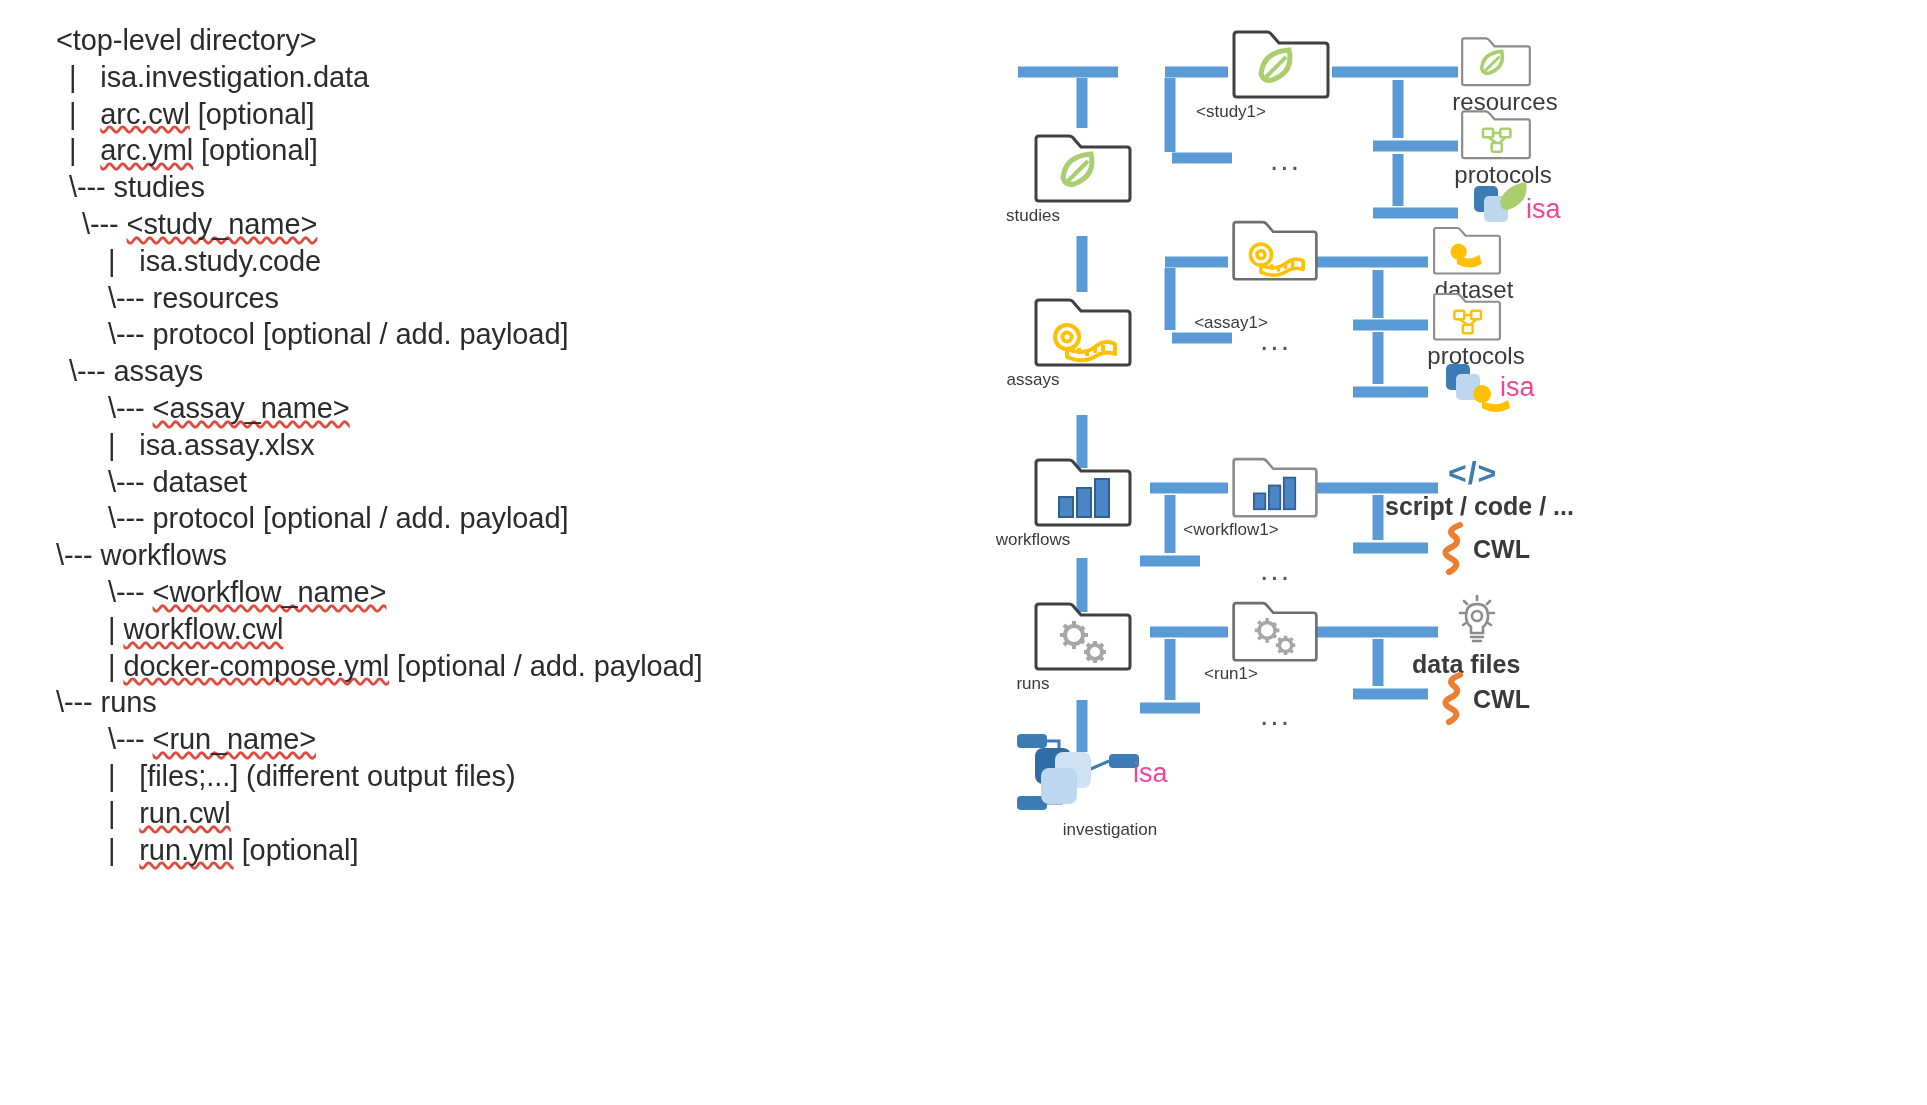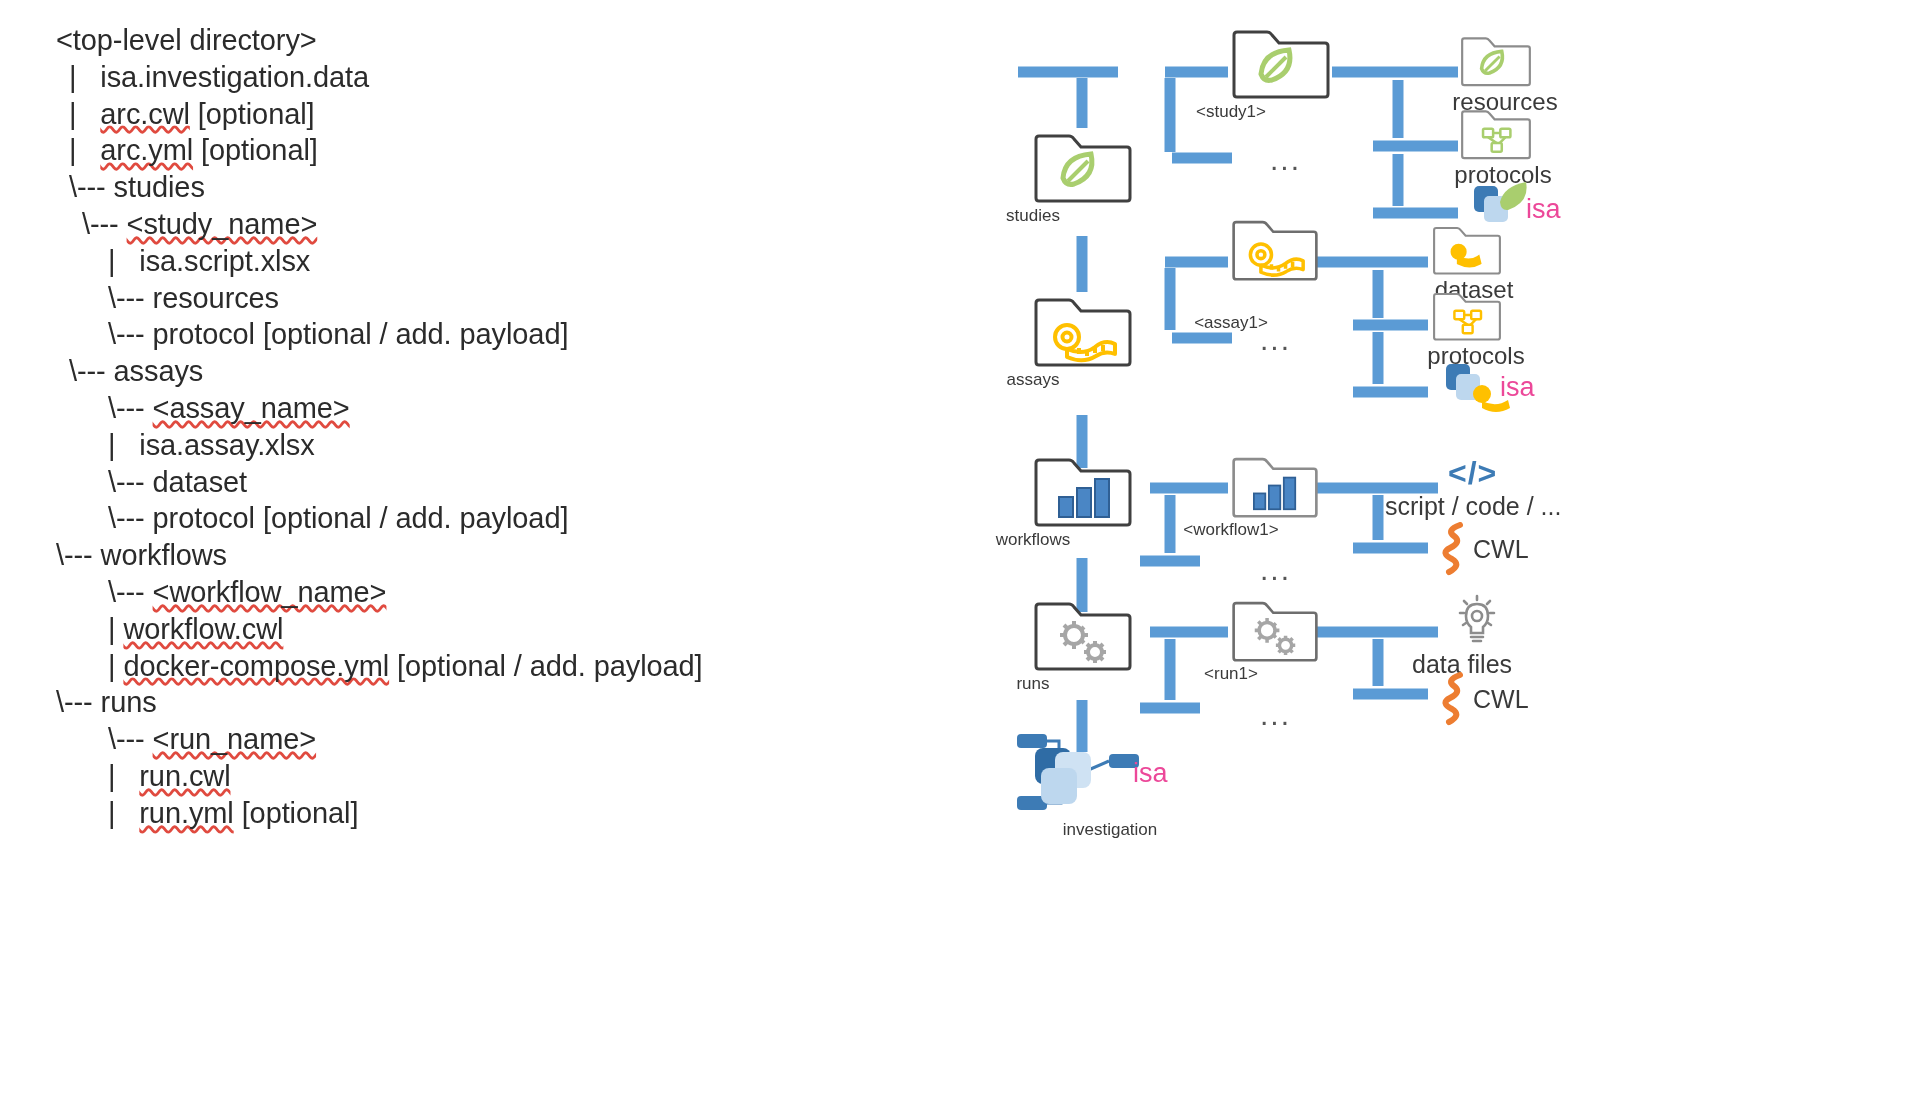--- a/index.html
+++ b/index.html
@@ -15,49 +15,50 @@
 
   
   #diagram{position:absolute;left:960px;top:0;width:967px;height:1105px;}
   #diagram svg{position:absolute;left:0;top:0;}
 
   .node{position:absolute;}
   .flabel{position:absolute;left:50%;transform:translateX(-50%);white-space:nowrap;
           font-size:17px;color:#3a3a3a;font-family:"Liberation Sans","DejaVu Sans",sans-serif;}
   .flabel.sm{font-size:24px;}
   .dots{position:absolute;font-size:30px;color:#555;letter-spacing:2px;line-height:1;}
-  .txtlbl{position:absolute;white-space:nowrap;font-size:25px;color:#3a3a3a;}
+  .txtlbl{position:absolute;white-space:nowrap;font-size:25px;color:#3a3a3a;font-weight:bold;}
   .isaword{position:absolute;font-size:27px;color:#ec4899;}
   .codeicon{position:absolute;font-size:32px;font-weight:bold;color:#3d7bb5;
             font-family:"Liberation Sans","DejaVu Sans",sans-serif;letter-spacing:1px;}
 </style>
 </head>
 <body>
 
 <div id="tree">
     <div class="tline"><span class="sp" style="width: 0px;"></span><span>&lt;top-level directory&gt;</span></div>
     <div class="tline"><span class="sp" style="width: 13px;"></span><span>|   </span><span>isa.investigation.data</span></div>
     <div class="tline"><span class="sp" style="width: 13px;"></span><span>|   </span><span class="sq">arc.cwl</span><span> [optional]</span></div>
     <div class="tline"><span class="sp" style="width: 13px;"></span><span>|   </span><span class="sq">arc.yml</span><span> [optional]</span></div>
     <div class="tline"><span class="sp" style="width: 13px;"></span><span>\--- </span><span>studies</span></div>
     <div class="tline"><span class="sp" style="width: 26px;"></span><span>\--- </span><span class="sq">&lt;study_name&gt;</span></div>
-    <div class="tline"><span class="sp" style="width: 52px;"></span><span>|   </span><span>isa.script.xlsx</span></div>
+    <div class="tline"><span class="sp" style="width: 52px;"></span><span>|   </span><span>isa.study.code</span></div>
     <div class="tline"><span class="sp" style="width: 52px;"></span><span>\--- </span><span>resources</span></div>
     <div class="tline"><span class="sp" style="width: 52px;"></span><span>\--- </span><span>protocol [optional / add. payload]</span></div>
     <div class="tline"><span class="sp" style="width: 13px;"></span><span>\--- </span><span>assays</span></div>
     <div class="tline"><span class="sp" style="width: 52px;"></span><span>\--- </span><span class="sq">&lt;assay_name&gt;</span></div>
     <div class="tline"><span class="sp" style="width: 52px;"></span><span>|   </span><span>isa.assay.xlsx</span></div>
     <div class="tline"><span class="sp" style="width: 52px;"></span><span>\--- </span><span>dataset</span></div>
     <div class="tline"><span class="sp" style="width: 52px;"></span><span>\--- </span><span>protocol [optional / add. payload]</span></div>
     <div class="tline"><span class="sp" style="width: 0px;"></span><span>\--- </span><span>workflows</span></div>
     <div class="tline"><span class="sp" style="width: 52px;"></span><span>\--- </span><span class="sq">&lt;workflow_name&gt;</span></div>
     <div class="tline"><span class="sp" style="width: 52px;"></span><span>| </span><span class="sq">workflow.cwl</span></div>
     <div class="tline"><span class="sp" style="width: 52px;"></span><span>| </span><span class="sq">docker-compose.yml</span><span> [optional / add. payload]</span></div>
     <div class="tline"><span class="sp" style="width: 0px;"></span><span>\--- </span><span>runs</span></div>
     <div class="tline"><span class="sp" style="width: 52px;"></span><span>\--- </span><span class="sq">&lt;run_name&gt;</span></div>
+    <div class="tline"><span class="sp" style="width: 52px;"></span><span>|   </span><span>[files;...] (different output files)</span></div>
     <div class="tline"><span class="sp" style="width: 52px;"></span><span>|   </span><span class="sq">run.cwl</span></div>
     <div class="tline"><span class="sp" style="width: 52px;"></span><span>|   </span><span class="sq">run.yml</span><span> [optional]</span></div>
   </div>
 
 <div id="diagram">
 
   <svg width="967" height="1105">
     <g stroke="#5b9bd5" stroke-width="11" stroke-linecap="butt" fill="none">
 
       <line x1="58" y1="72" x2="158" y2="72"></line>

